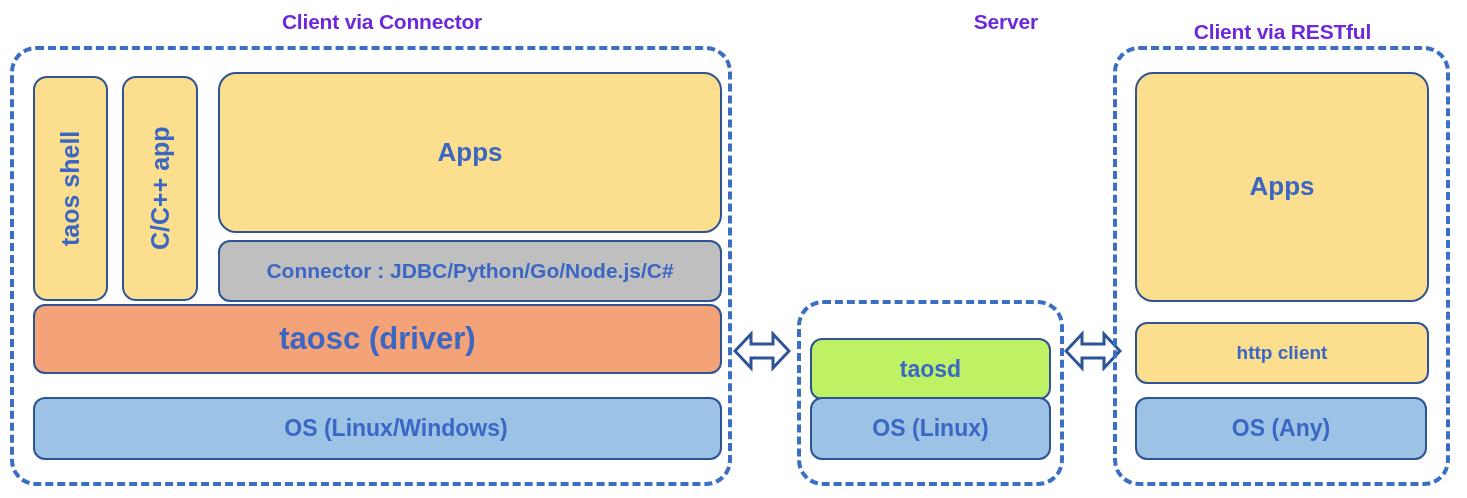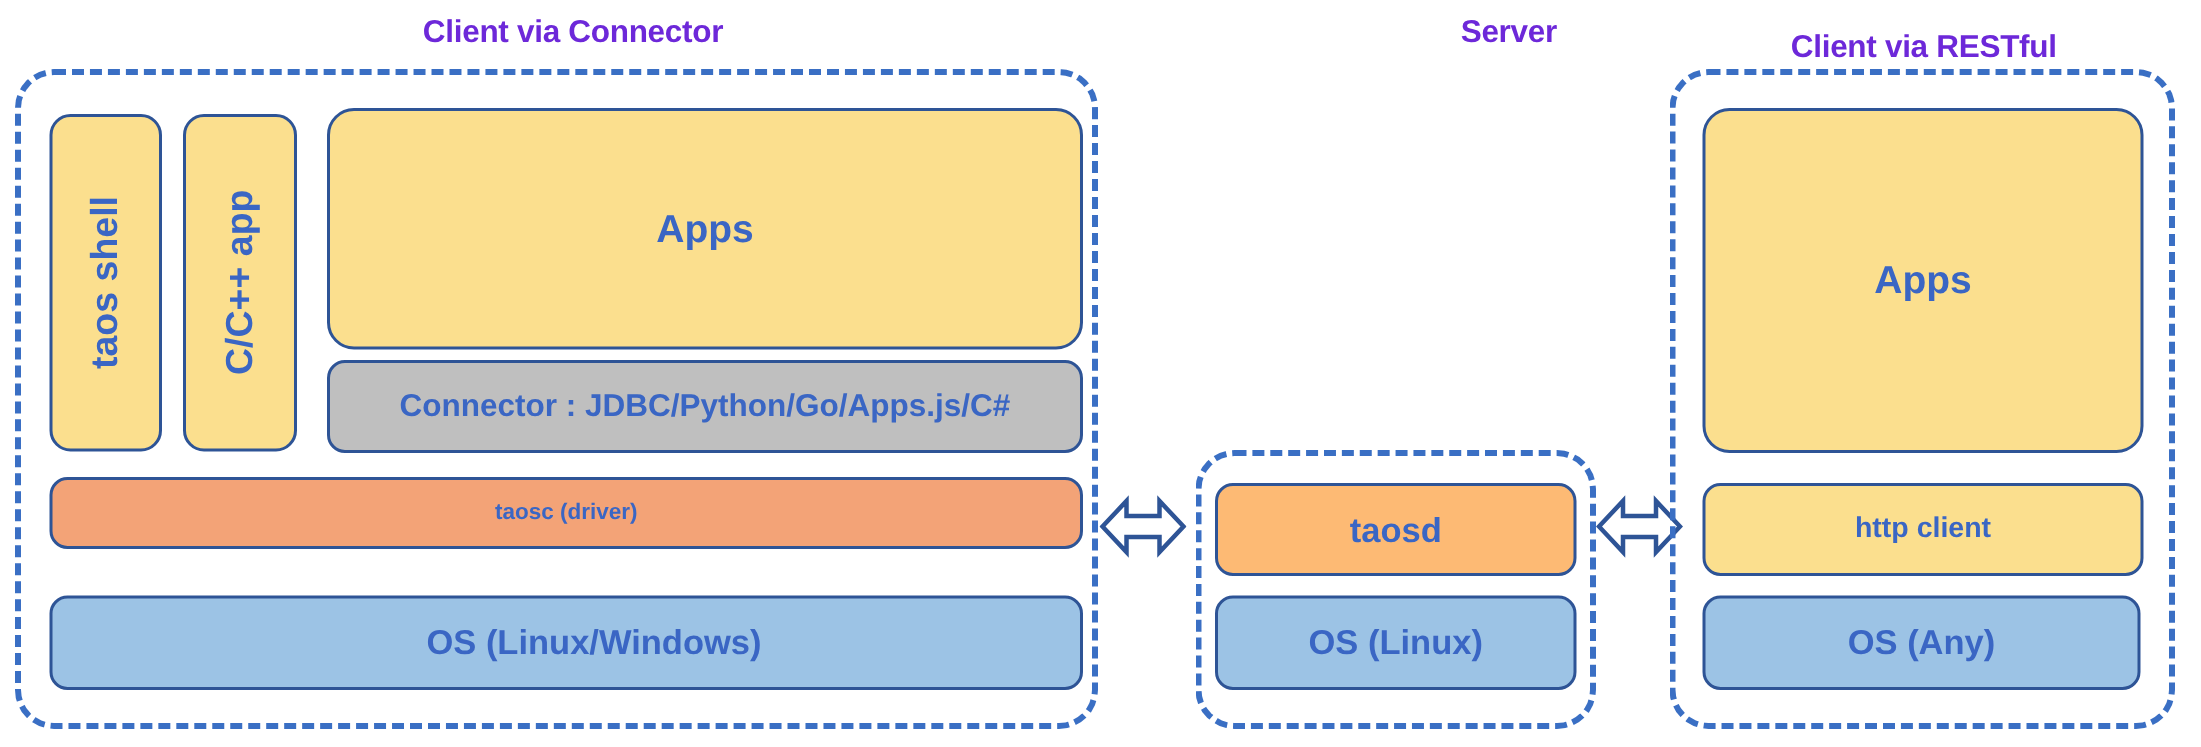--- a/index.html
+++ b/index.html
@@ -54,21 +54,21 @@
     font-weight: bold;
     line-height: 1.22;
   }
   .block.lg   { border-radius: 18px; }
   .block.tall { border-radius: 14px; }
 
   .fill-yellow { background: #FBDF8E; }
   .fill-gray   { background: #BFBFBF; }
   .fill-orange { background: #F3A377; }
   .fill-blue   { background: #9CC3E5; }
-  .fill-green  { background: #fdba74; }
+  .fill-green  { background: #bef264; margin-top: 16px; }
 
   .vert-text {
     writing-mode: vertical-rl;
     transform: rotate(180deg);
     white-space: nowrap;
   }
 
   .arrow {
     position: absolute;
   }
@@ -86,23 +86,23 @@
   <div class="caption" style="left:1155px; top:20px; width:255px;">Client via RESTful</div>
 
   <div class="group" style="left:10px; top:46px; width:722px; height:440px;"></div>
 
   <div class="block tall fill-yellow vert-text" style="left:33px; top:76px; width:75px; height:225px; font-size:25px;">taos shell</div>
 
   <div class="block tall fill-yellow vert-text" style="left:122px; top:76px; width:76px; height:225px; font-size:25px;">C/C++ app</div>
 
   <div class="block lg fill-yellow" style="left:218px; top:72px; width:504px; height:161px; font-size:26px;">Apps</div>
 
-  <div class="block fill-gray" style="left:218px; top:240px; width:504px; height:62px; font-size:21px;">Connector : JDBC/Python/Go/Apps.js/C#</div>
+  <div class="block fill-gray" style="left:218px; top:240px; width:504px; height:62px; font-size:21px;">Connector : JDBC/Python/Go/Node.js/C#</div>
 
-  <div class="block fill-orange" style="left:33px; top:318px; width:689px; height:48px; font-size:15px;">taosc (driver)</div>
+  <div class="block fill-orange" style="left:33px; top:304px; width:689px; height:70px; font-size:31px;">taosc (driver)</div>
 
   <div class="block fill-blue" style="left:33px; top:397px; width:689px; height:63px; font-size:23px;padding-left:37px;">OS (Linux/Windows)</div>
 
   <div class="arrow" style="left:733px; top:326px;">
     <svg width="58" height="50" viewBox="0 0 58 50">
       <path d="M2 25 L18 8 L18 18 L40 18 L40 8 L56 25 L40 42 L40 32 L18 32 L18 42 Z" fill="#ffffff" stroke="#2E5496" stroke-width="3" stroke-linejoin="miter"></path>
     </svg>
   </div>
 
   <div class="group" style="left:797px; top:300px; width:267px; height:186px;"></div>

